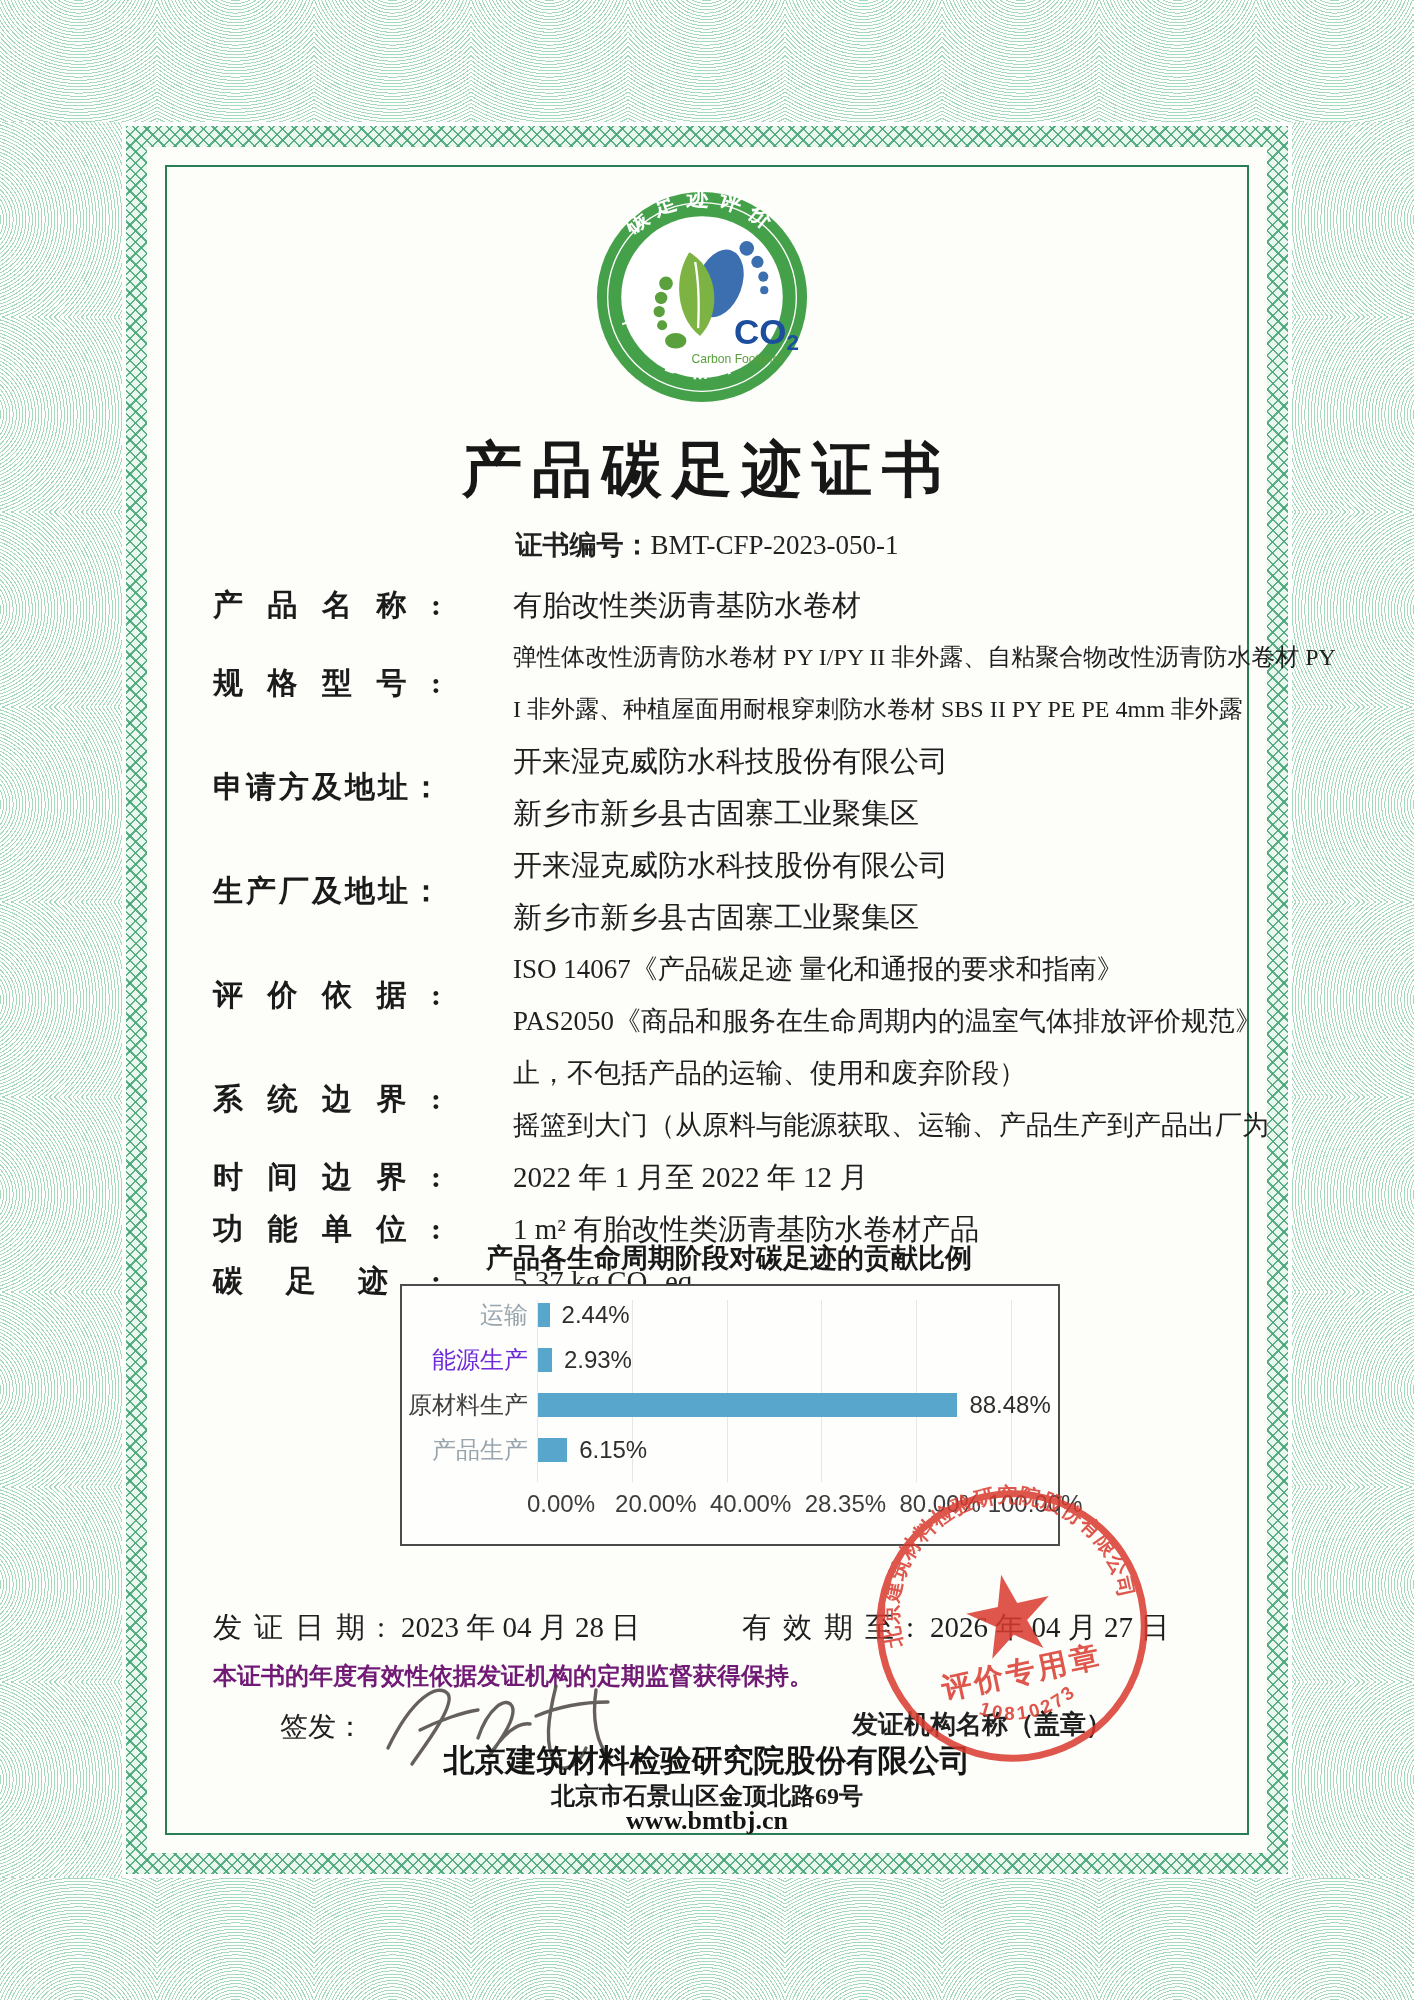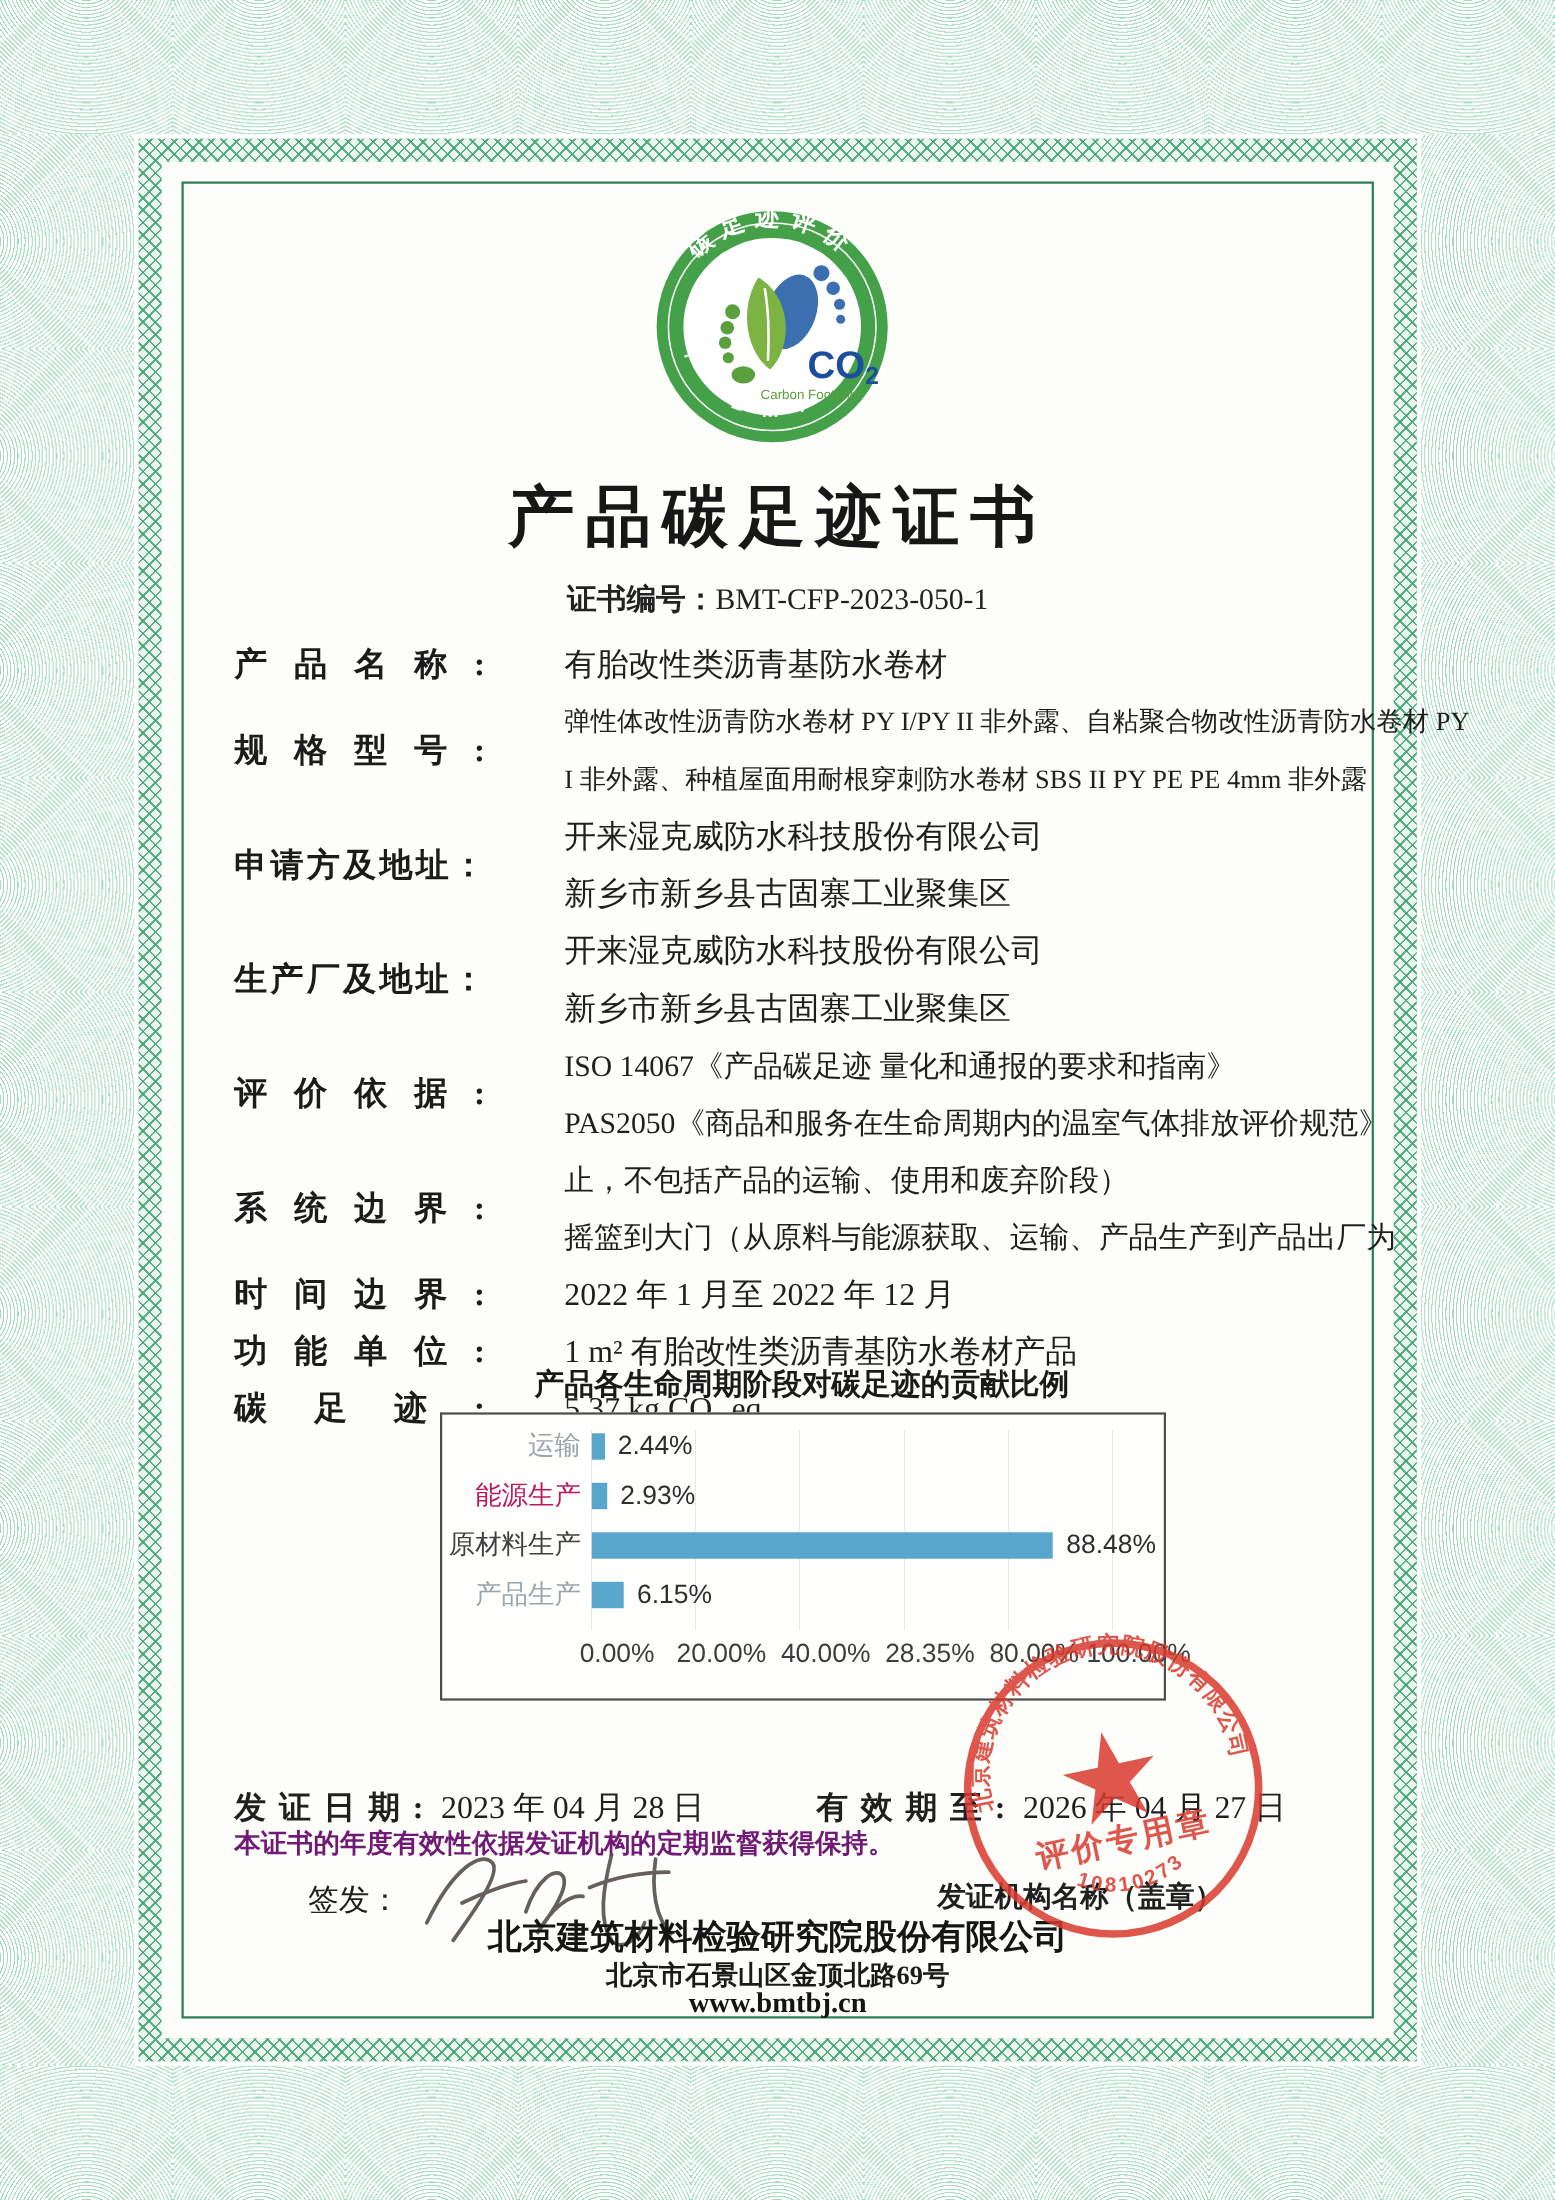--- a/index.html
+++ b/index.html
@@ -53,21 +53,21 @@
   .brow{position:absolute;left:0;height:30px;}
   .bcat{position:absolute;left:0;width:126px;text-align:right;font-size:24px;line-height:30px;color:#99a5ae;
         font-family:"Liberation Sans",sans-serif;white-space:nowrap;}
   .bbar{position:absolute;top:3px;height:24px;}
   .bval{position:absolute;font-size:24px;line-height:30px;color:#2e2e2e;font-family:"Liberation Sans",sans-serif;white-space:nowrap;}
   .tick{position:absolute;top:204px;transform:translateX(-50%);font-size:24px;color:#3c3c3c;
         font-family:"Liberation Sans",sans-serif;white-space:nowrap;margin-left:24px;}
   
   .d-issue{position:absolute;left:213px;top:1608px;font-size:29px;}
   .d-valid{position:absolute;left:742px;top:1608px;font-size:29px;}
-  .dlab{display:inline-block;width:172px;text-align:justify;text-align-last:justify;font-weight:700;margin-top:16px;}
+  .dlab{display:inline-block;width:172px;text-align:justify;text-align-last:justify;font-weight:400;}
   .dval{margin-left:16px;}
   .note{position:absolute;left:213px;top:1660px;font-size:24px;font-weight:700;color:#701a75;}
   .sign{position:absolute;left:280px;top:1708px;font-size:28px;}
   .signature{position:absolute;left:360px;top:1660px;width:290px;height:125px;}
   .org-label{position:absolute;left:852px;top:1707px;font-size:26px;font-weight:700;}
   .f-org{position:absolute;left:0;right:0;top:1740px;text-align:center;
     font-family:"Liberation Sans",sans-serif;font-weight:700;font-size:31px;color:#151515;}
   .f-addr{position:absolute;left:0;right:0;top:1780px;text-align:center;font-weight:700;font-size:24px;color:#1a1a1a;}
   .f-site{position:absolute;left:0;right:0;top:1806px;text-align:center;font-weight:700;font-size:26px;color:#141414;}
   
@@ -195,21 +195,21 @@
   <div class="chart-title">产品各生命周期阶段对碳足迹的贡献比例</div>
   <div class="chart-box">
     <div class="chart-inner" id="chart-inner">
       <div class="grid"></div>
     <div class="brow" style="top: 14px; width: 100%;">
           <span class="bcat" style="color: rgb(153, 165, 174);">运输</span>
           <div class="bbar" style="left: 136px; width: 11.5656px; background: rgb(88, 166, 203);"></div>
           <span class="bval" style="left: 159.566px;">2.44%</span>
         </div>
         <div class="brow" style="top: 59px; width: 100%;">
-          <span class="bcat" style="color: #be185d;">能源生产</span>
+          <span class="bcat" style="color: #6d28d9;">能源生产</span>
           <div class="bbar" style="left: 136px; width: 13.8882px; background: rgb(88, 166, 203);"></div>
           <span class="bval" style="left: 161.888px;">2.93%</span>
         </div>
         <div class="brow" style="top: 104px; width: 100%;">
           <span class="bcat" style="color: #404040;">原材料生产</span>
           <div class="bbar" style="left: 136px; width: 419.395px; background: rgb(88, 166, 203);"></div>
           <span class="bval" style="left: 567.395px;">88.48%</span>
         </div>
         <div class="brow" style="top: 149px; width: 100%;">
           <span class="bcat" style="color: rgb(153, 165, 174);">产品生产</span>

